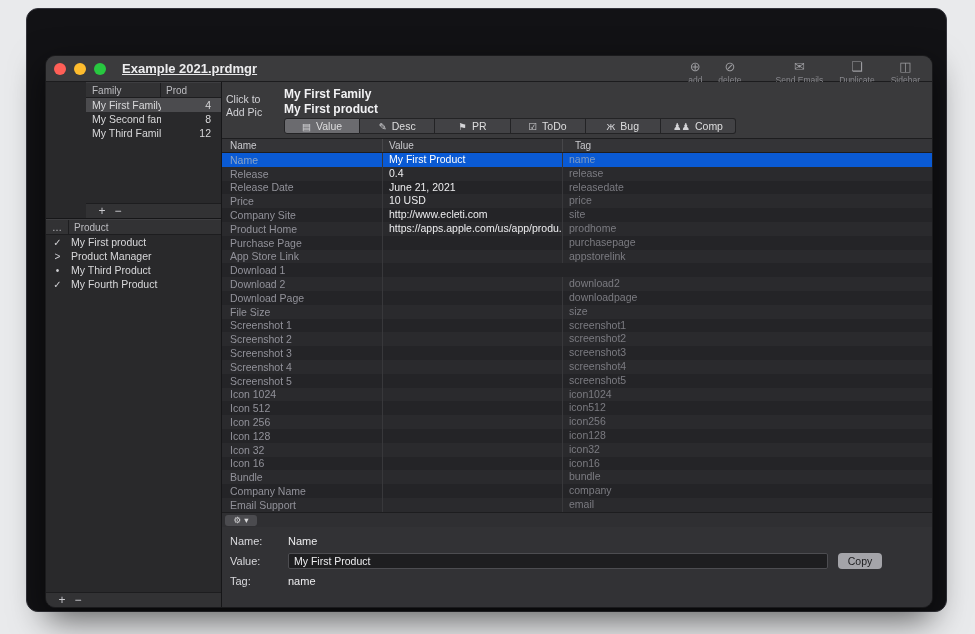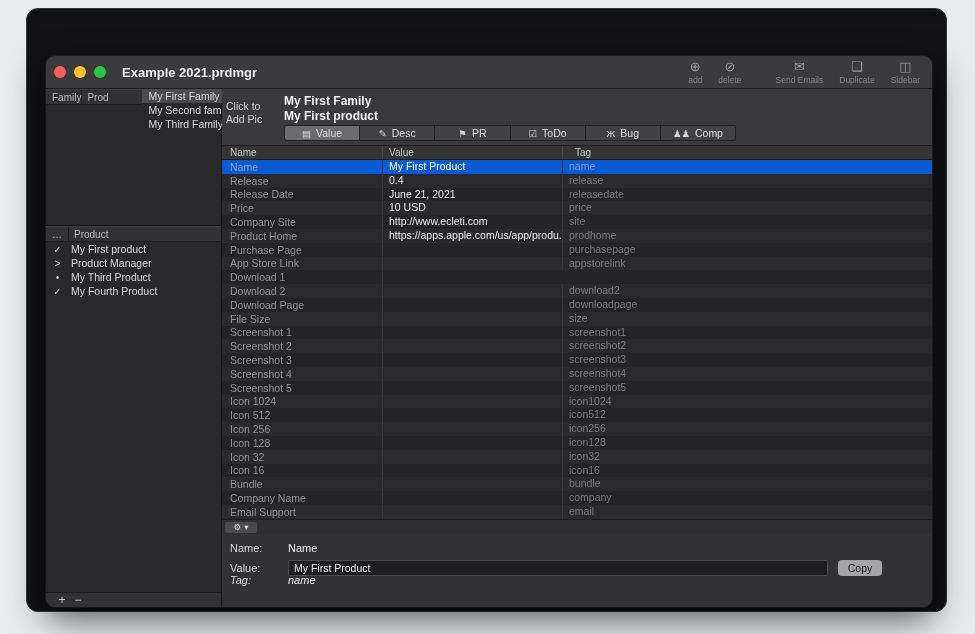--- a/index.html
+++ b/index.html
@@ -16,42 +16,42 @@
   }
   .window {
     position: absolute; left: 45px; top: 55px; width: 888px; height: 553px;
     background: #2a2a2c; border-radius: 10px; overflow: hidden;
     border: 1px solid #1a1a1c;
     box-shadow: 0 12px 34px rgba(0,0,0,.6);
     display: flex; flex-direction: column;
   }
   
   .titlebar {
-    height: 33px; flex: 0 0 auto; background: #3b3b3d;
+    height: 26px; flex: 0 0 auto; background: #3b3b3d;
     border-bottom: 1px solid #1c1c1e;
-    display: flex; align-items: center; position: relative;
+    display: flex; align-items: center; position: relative; text-decoration: underline;
   }
   .tl { width: 12px; height: 12px; border-radius: 50%; margin-left: 8px; flex: 0 0 auto; }
   .tl.red { background: var(--tl-red,#ff5f57); }
   .tl.yellow { background: var(--tl-yellow,#febc2e); }
   .tl.green { background: var(--tl-green,#28c840); }
   .title { font-weight: bold; font-size: 13px; color: #ececee; margin-left: 16px; white-space: nowrap; }
   .toolbar { position: absolute; right: 12px; top: 3px; display: flex; align-items: flex-start; }
   .tool { display: flex; flex-direction: column; align-items: center; margin-left: 16px; cursor: default; }
   .tool:nth-child(3) { margin-left: 34px; }
   .tool .icon { font-size: 13px; line-height: 15px; color: #9c9ca0; }
   .tool .tlabel { font-size: 8.5px; color: #86868b; margin-top: 1px; white-space: nowrap; }
   
   .wbody { flex: 1; display: flex; min-height: 0; }
   .sidebar { width: 176px; flex: 0 0 auto; background: #29292b; border-right: 1px solid #161618; display: flex; flex-direction: column; }
   .pane-header {
     height: 16px; background: #323234; border-bottom: 1px solid #1d1d1f; border-top: 1px solid #3e3e41;
     display: flex; align-items: center; font-size: 10px; color: #bcbcc0;
   }
-  .family-pane { height: 137px; flex: 0 0 auto; display: flex; flex-direction: row; border-bottom: 1px solid #161618; }
+  .family-pane { height: 137px; flex: 0 0 auto; display: flex; flex-direction: column; border-bottom: 1px solid #161618; padding-left: 40px; }
   .ph-family { flex: 1; padding-left: 6px; border-right: 1px solid #1d1d1f; height: 100%; line-height: 15px; }
   .ph-prod { width: 60px; padding-left: 5px; line-height: 15px; }
   .fam-row { height: 14px; display: flex; align-items: center; font-size: 10.5px; color: #d8d8da; }
   .fam-row.selected { background: #4b4b4e; }
   .fam-name { flex: 1; padding-left: 6px; white-space: nowrap; overflow: hidden; }
   .fam-prod { width: 60px; padding-right: 10px; text-align: right; }
   .filler { flex: 1; }
   .mini-toolbar {
     height: 15px; flex: 0 0 auto; background: #323234; border-top: 1px solid #1d1d1f;
     display: flex; align-items: center; padding-left: 8px;
@@ -102,21 +102,21 @@
   .gear-bar { height: 15px; flex: 0 0 auto; background: #2f2f32; border-top: 1px solid #1d1d1f; display: flex; align-items: center; padding-left: 3px; }
   .gear-control {
     width: 32px; height: 11px; background: #4b4b4f; border-radius: 3px;
     display: flex; align-items: center; justify-content: center; gap: 3px;
     font-size: 8.5px; color: #d8d8da; cursor: default;
   }
   .detail { flex: 1; background: #323235; position: relative; font-size: 11px; }
   .d-row { position: absolute; left: 8px; display: flex; align-items: center; }
   .d-row1 { top: 8px; }
   .d-row2 { top: 26px; }
-  .d-row3 { top: 40px; font-style: italic; }
+  .d-row3 { top: 48px; }
   .d-label { display: inline-block; width: 48px; text-align: left; color: #d8d8dc; }
   .d-value { margin-left: 10px; color: #ededef; }
   .value-input {
     margin-left: 10px; width: 540px; height: 16px; background: #1e1e20;
     border: 1px solid #4d4d51; border-radius: 2px; color: #ededef;
     font-size: 10.5px; font-family: "Liberation Sans", sans-serif; padding: 0 5px; outline: none;
   }
   .copy-btn {
     margin-left: 10px; width: 44px; height: 16px; background: #a4a4a9; color: #1c1c1e;
     border: none; border-radius: 4px; font-size: 10.5px; font-family: Liberation Sans, sans-serif; cursor: default;

